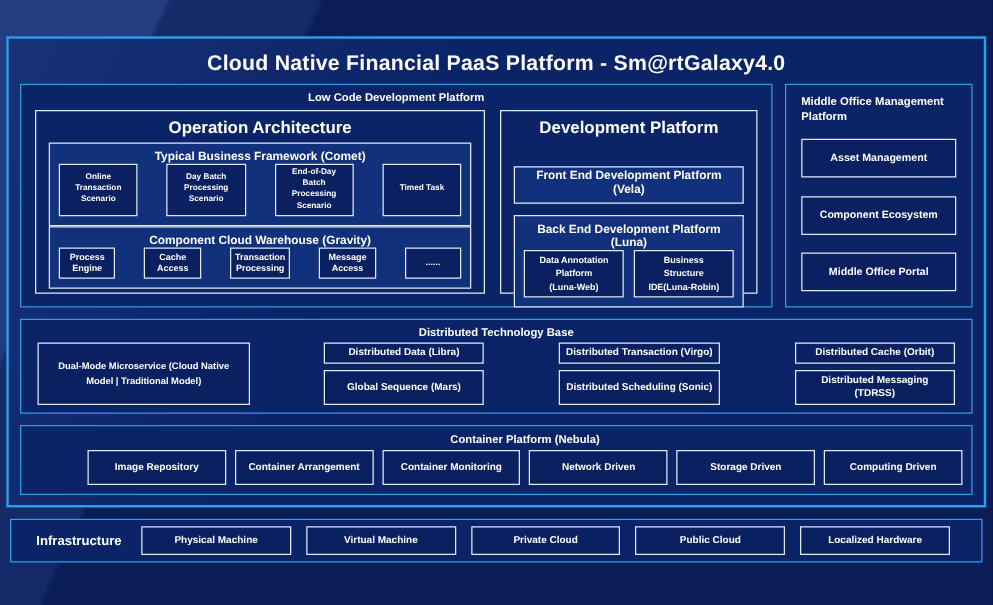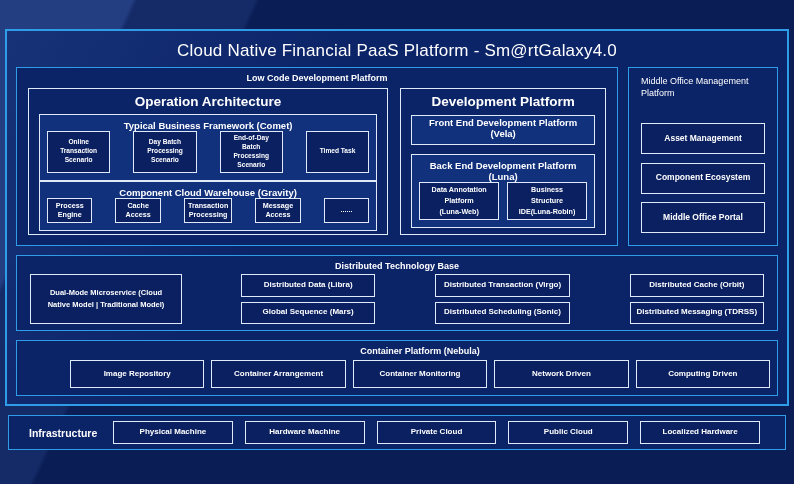--- a/index.html
+++ b/index.html
@@ -20,21 +20,21 @@
       linear-gradient(115deg, rgba(70,105,190,0.18) 0%, rgba(70,105,190,0.18) 25%, rgba(70,105,190,0) 25.5%);
     background-color:var(--page-background);
   }
   .frame{
     position:absolute;left:5px;top:29px;width:784px;height:377px;
     border:2px solid var(--accent-border);
     background-image:linear-gradient(118deg, rgba(90,130,210,0.16) 0%, rgba(90,130,210,0) 38%);
     background-color:var(--frame-background);
     padding:7px 9px 8px;
   }
-  .main-title{font-size:17px;font-weight:normal;text-align:center;letter-spacing:.2px;line-height:26px;height:26px;}
+  .main-title{font-size:17px;font-weight:bold;text-align:center;letter-spacing:.2px;line-height:26px;height:26px;}
   .frame-body{display:flex;flex-direction:column;gap:9px;height:calc(100% - 29px);margin-top:3px;}
   .sec{border:1.5px solid var(--accent-border);background-color:var(--frame-background);}
   .sec-title{font-size:9px;font-weight:bold;text-align:center;padding:5px 0 3px;}
   .row-top{flex:1;display:flex;gap:10px;min-height:0;}
   .lowcode{flex:1;display:flex;flex-direction:column;}
   .lowcode-body{flex:1;display:flex;gap:12px;padding:2px 11px 10px;min-height:0;}
   .panel{border:1px solid var(--box-border);background-color:var(--frame-background);display:flex;flex-direction:column;padding:2px 10px 8px;}
   .panel-op{flex:1.84;}
   .panel-dev{flex:1;}
   .panel-title-lg{font-size:13.5px;font-weight:bold;text-align:center;padding:3px 0 5px;}
@@ -42,32 +42,32 @@
   .subpanel-title{font-size:9.5px;font-weight:bold;text-align:center;padding:3px 0 0;}
   .leaf-row{display:flex;gap:23px;}
   .leaf{
     flex:1;border:1px solid var(--box-border);background-color:var(--box-background);
     display:flex;align-items:center;justify-content:center;text-align:center;
     font-weight:bold;white-space:pre-line;line-height:1.35;padding:2px 3px;
   }
   .comet-leaf{min-height:23px;font-size:6.6px;}
   .gravity-leaf{min-height:24px;font-size:7.2px;}
   .gap6{height:6px;}
-  .front-box{margin-top:1px;height:30px;display:flex;align-items:center;justify-content:center;
+  .front-box{margin-top:19px;height:30px;display:flex;align-items:center;justify-content:center;
     font-size:9.5px;font-weight:bold;text-align:center;}
   .back-panel{margin-top:9px;flex:1;display:flex;flex-direction:column;}
   .back-leaves{flex:1;display:flex;gap:8px;}
   .back-leaf{font-size:7.2px;line-height:1.5;}
   .midoffice{width:150px;flex:none;display:flex;flex-direction:column;padding:7px 12px 12px;}
-  .mid-title{font-size:9px;font-weight:normal;line-height:1.35;margin-bottom:20px;}
+  .mid-title{font-size:9px;font-weight:bold;line-height:1.35;margin-bottom:8px;}
   .mid-leaves{flex:1;display:flex;flex-direction:column;justify-content:space-between;padding-top:4px;}
   .mid-leaf{flex:none;height:31px;font-size:8.5px;}
   .distributed{height:76px;flex:none;display:flex;flex-direction:column;}
   .dist-body{flex:1;display:flex;gap:17px;padding:0 13px 6px;min-height:0;}
-  .dual-leaf{flex:none;width:152px;font-size:7.5px;line-height:1.55;padding:0 14px;}
+  .dual-leaf{flex:none;width:170px;font-size:7.5px;line-height:1.55;padding:0 14px;}
   .dist-grid{flex:1;display:grid;grid-template-columns:repeat(3,1fr);grid-auto-rows:1fr;gap:5px 18px;}
   .dist-leaf{font-size:8px;margin-left:42px;}
   .containerp{height:56px;flex:none;display:flex;flex-direction:column;padding-left:46px;}
   .container-leaves{flex:1;display:flex;gap:7px;padding:1px 7px 7px;}
   .container-leaf{font-size:8px;}
   .infra{
     position:absolute;left:8px;right:8px;top:415px;height:35px;
     border:1.5px solid var(--accent-border);background-color:var(--frame-background);
     display:flex;align-items:center;gap:12px;padding:0 25px 0 20px;
   }
@@ -166,29 +166,30 @@
         </div>
       </section>
 
       <section class="sec containerp">
         <div class="sec-title">Container Platform (Nebula)</div>
         <div class="leaf-row container-leaves">
           <div class="leaf container-leaf">Image Repository</div>
           <div class="leaf container-leaf">Container Arrangement</div>
           <div class="leaf container-leaf">Container Monitoring</div>
           <div class="leaf container-leaf">Network Driven</div>
+          <div class="leaf container-leaf">Storage Driven</div>
           <div class="leaf container-leaf">Computing Driven</div>
         </div>
       </section>
 
     </div>
   </div>
 
   <section class="sec infra">
     <div class="infra-label">Infrastructure</div>
     <div class="leaf infra-leaf">Physical Machine</div>
-    <div class="leaf infra-leaf">Hardware Machine</div>
+    <div class="leaf infra-leaf">Virtual Machine</div>
     <div class="leaf infra-leaf">Private Cloud</div>
     <div class="leaf infra-leaf">Public Cloud</div>
     <div class="leaf infra-leaf">Localized Hardware</div>
   </section>
 
 </div>
 
 </body></html>

